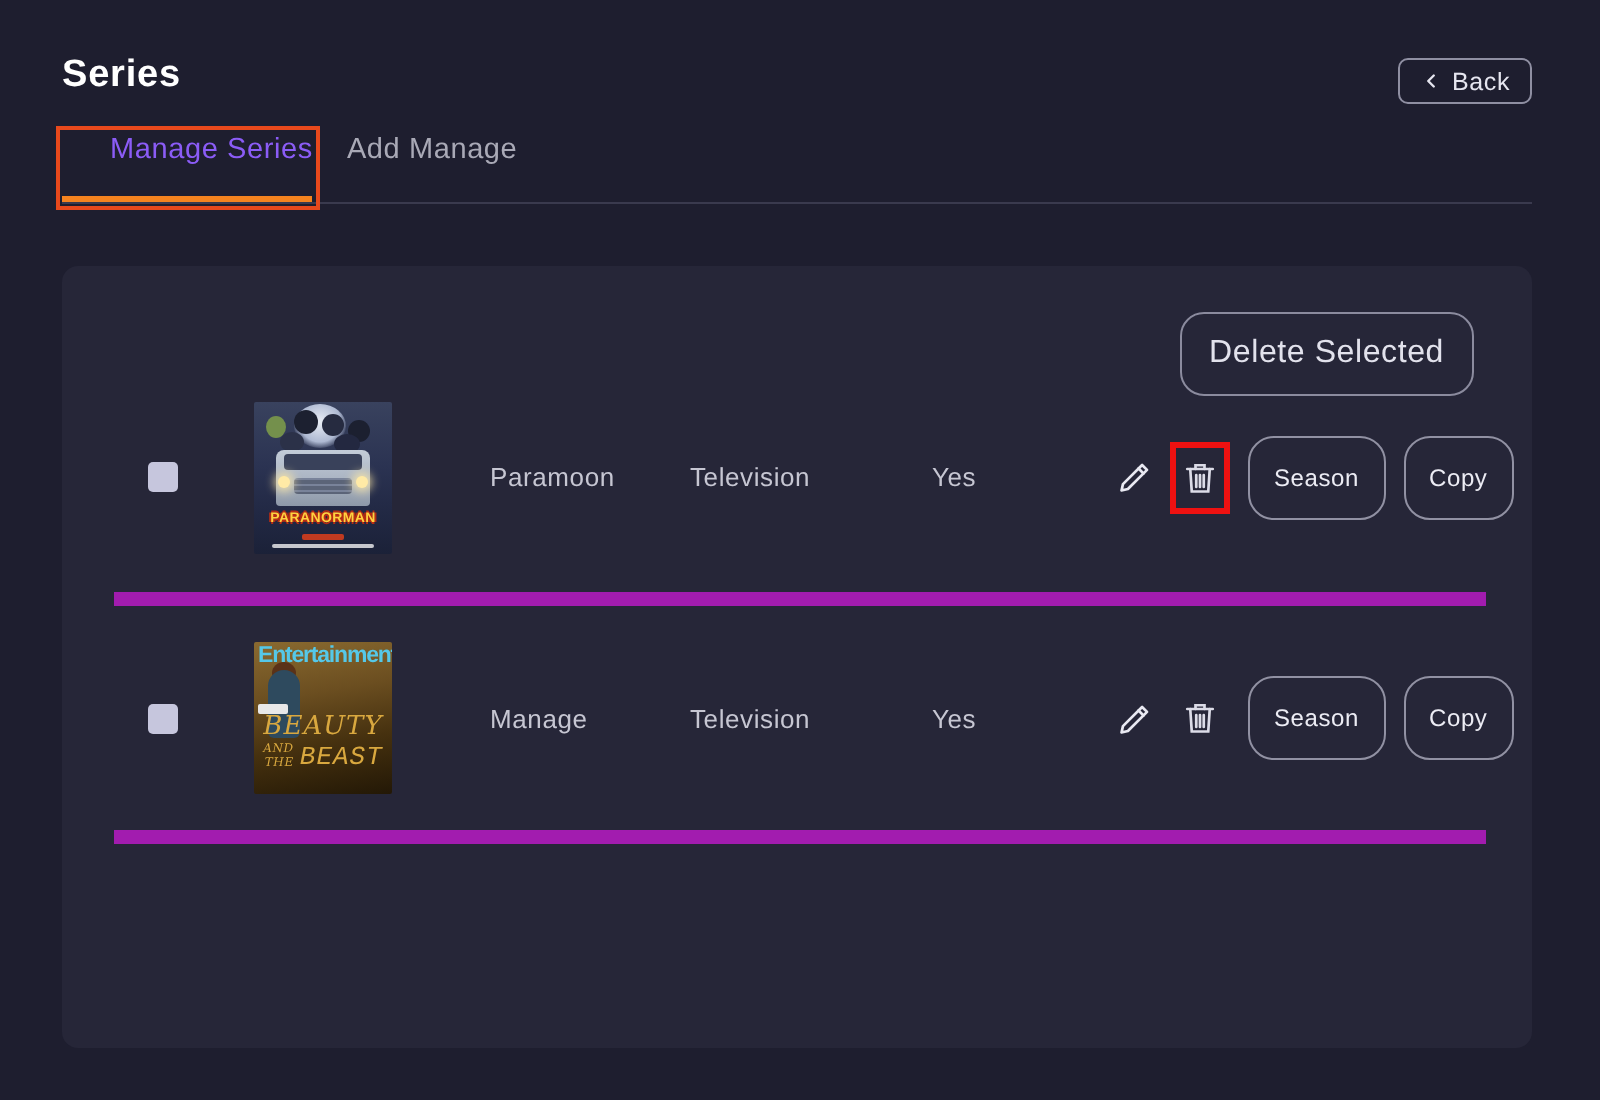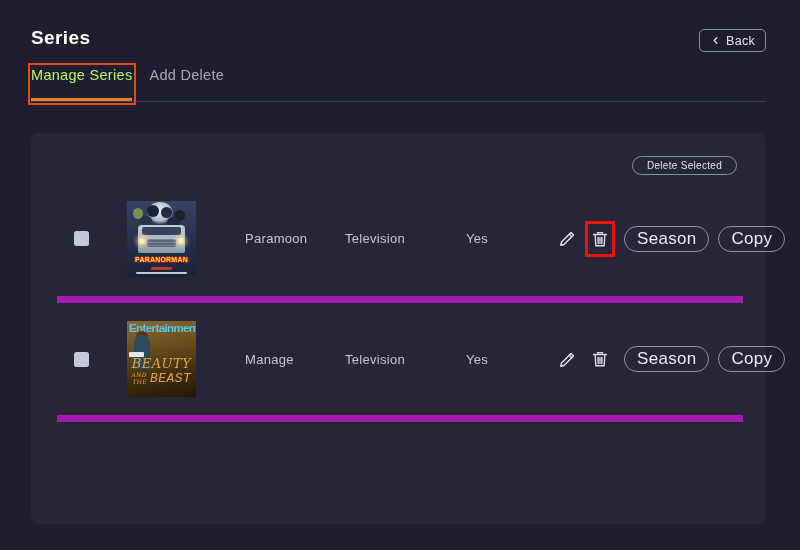--- a/index.html
+++ b/index.html
@@ -33,38 +33,38 @@
   .tab-bar {
     margin:14px 34px 0 31px;
     border-bottom:1px solid #3a3a4e;
     display:flex; gap:17px;
     position:relative;
   }
   .tab {
     position:relative; font-size:14.5px; color:#a9a9b6;
     padding:1px 0 18px 0; cursor:pointer; white-space:nowrap;
   }
-  .tab.active { color:#bef264; }
+  .tab.active { color:#8b5cf6;padding-left:24px; }
   .tab-underline {
     position:absolute; left:0; right:0; bottom:0; height:3px;
     background:#f5831f;
   }
   .annotation-tab-box {
     position:absolute; left:-3px; top:-3px; right:-4px; bottom:-4px;
     border:2px solid #e8491c; pointer-events:none;
   }
 
   
   .card {
     position:absolute; left:31px; top:133px; width:735px; height:391px;
     background:#262638; border-radius:8px;
     padding:23px 23px 0 26px;
   }
   .card-toolbar { display:flex; justify-content:flex-end; height:25px; }
-  .pill-btn { height:19px; padding:0 14px; border-radius:12px; font-size:10px; margin-right:6px; border-color:#8b8b9e; color:#e2e2ec; }
+  .pill-btn { height:42px; padding:0 14px; border-radius:12px; font-size:16px; margin-right:6px; border-color:#8b8b9e; color:#e2e2ec; }
 
   
   .trow {
     display:grid;
     grid-template-columns:70px 118px 100px 121px 93px 1fr;
     align-items:center;
   }
   .thead { height:59px; padding-top:8px; border-bottom:1px solid #3e3e52; }
   .th { font-size:13px; font-weight:700; color:#ffffff; }
   .th-genre { padding-left:8px; }
@@ -77,21 +77,21 @@
     width:15px; height:15px; border-radius:2.5px; background:#c6c6dd; cursor:pointer;
   }
 
   
   .actions { display:flex; align-items:center; gap:9px; }
   .icon-btn { background:none; border:none; padding:0; display:flex; cursor:pointer; }
   .trash-annotation {
     border:3px solid #ee1111; padding:6px 3px; display:flex; align-items:center;
   }
   .trash-plain { padding:9px 6px; display:flex; align-items:center; }
-  .mini-btn { height:26px; padding:0 12px; border-radius:13px; font-size:17px; border-color:#9191a3; color:#ececf4; }
+  .mini-btn { height:42px; padding:0 12px; border-radius:13px; font-size:12px; border-color:#9191a3; color:#ececf4; }
 
   
   .thumb { width:69px; height:76px; position:relative; overflow:hidden; border-radius:1px; }
 
   
   .thumb-pn { background:linear-gradient(180deg,#39425e 0%,#2b3352 42%,#232a46 68%,#1b2138 100%); }
   .pn-moon { position:absolute; left:20px; top:1px; width:26px; height:22px; border-radius:50%;
     background:radial-gradient(circle at 50% 40%, #e9edf5 0%, #aeb9d2 55%, rgba(90,104,140,0) 75%); }
   .pn-blob { position:absolute; border-radius:50%; }
   .pn-b1 { left:6px; top:7px;  width:10px; height:11px; background:#74904c; }
@@ -152,21 +152,21 @@
     </button>
   </div>
 
   <div class="tab-bar">
     <div class="tab active">
       <span>Manage Series</span>
       <div class="tab-underline"></div>
       <div class="annotation-tab-box"></div>
     </div>
     <div class="tab">
-      <span>Add Delete</span>
+      <span>Add Manage</span>
     </div>
   </div>
 
   <div class="card">
 
     <div class="card-toolbar">
       <button class="btn pill-btn">Delete Selected</button>
     </div>
 
 

